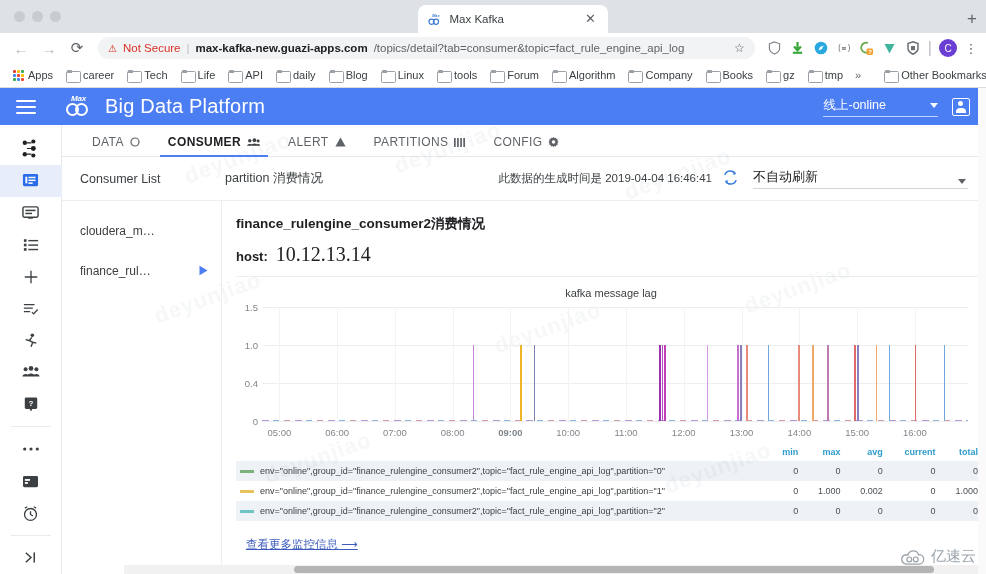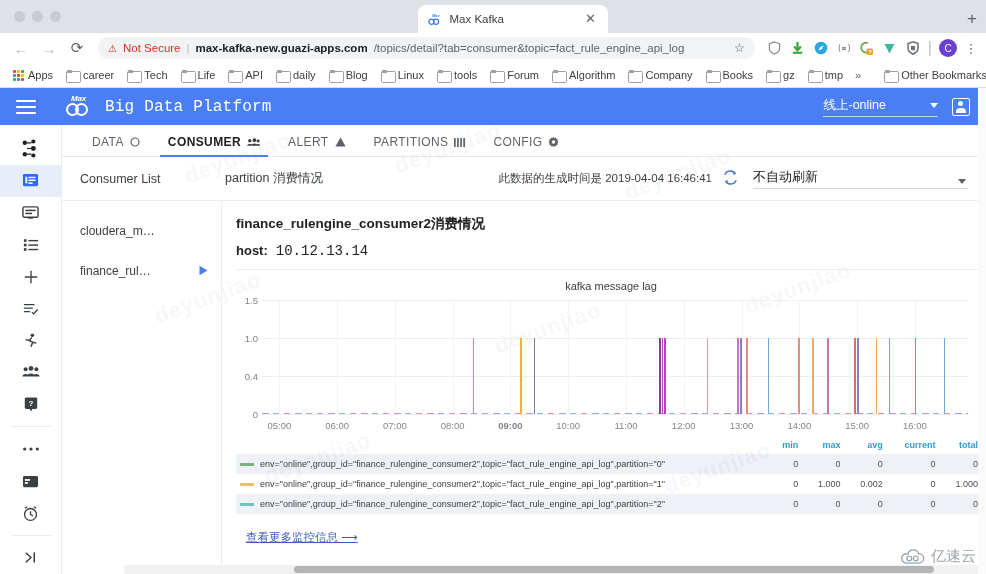--- a/index.html
+++ b/index.html
@@ -60,21 +60,21 @@
     color:#fff; }
   .hamburger { width:20px; display:flex; flex-direction:column; gap:4px; margin-right:28px; }
   .hamburger span { display:block; height:2px; background:#fff; border-radius:1px; }
   .brand { display:flex; align-items:center; gap:9px; }
   .brand-logo { position:relative; width:32px; height:22px; }
   .brand-max { position:absolute; top:-2px; left:7px; font-size:8px; font-style:italic;
     font-weight:bold; letter-spacing:-0.2px; }
   .inf { position:absolute; top:7px; left:2px; display:flex; gap:-2px; }
   .inf i { display:block; width:13px; height:13px; border:2.4px solid #fff; border-radius:50%; }
   .inf i:last-child { margin-left:-4px; }
-  .brand-title { font-size:16px; letter-spacing:.2px;font-family:Liberation Mono, monospace; }
+  .brand-title { font-size:20px; letter-spacing:.2px; }
   .appbar-right { margin-left:auto; display:flex; align-items:center; gap:14px; }
   .env-select { display:flex; align-items:center; gap:44px; border-bottom:1px solid rgba(255,255,255,.65);
     padding-bottom:2px; }
   .env-label { font-size:12.5px; }
   .caret { width:0;height:0;border-left:4px solid transparent;border-right:4px solid transparent;
     border-top:5px solid #fff; }
   .user-ico { width:18px; height:18px; border:1.6px solid #fff; border-radius:2px; position:relative; }
   .user-ico:before{content:"";position:absolute;left:5px;top:2.5px;width:5px;height:5px;border-radius:50%;background:#fff;}
   .user-ico:after{content:"";position:absolute;left:2.5px;top:9px;width:10px;height:5px;border-radius:4px 4px 0 0;background:#fff;}
 
@@ -115,21 +115,21 @@
   .panes { display:flex; height:377px; }
   .list-pane { width:160px; flex:0 0 160px; border-right:1px solid #eceef0; padding-top:10px; }
   .list-row { height:40px; display:flex; align-items:center; padding:0 12px 0 18px; font-size:12px;
     color:#3c4043; }
   .play { margin-left:auto; color:#4c7ef3; font-size:11px; }
 
   .detail { flex:1; padding:14px 0 0 14px; overflow:hidden; }
   .det-title { font-size:13.5px; font-weight:bold; color:#202124; margin-bottom:10px; }
   .det-host { font-size:13px; color:#202124; margin-bottom:10px; }
   .det-host b { font-weight:bold; }
-  .det-host span { font-family:Liberation Mono, monospace; font-size:14px; margin-left:8px; }
+  .det-host span { font-family:Liberation Serif, serif; font-size:20px; margin-left:8px; }
   .card { border-top:1px solid #eceef0; padding-top:10px; }
 
   
   .chart-title { text-align:center; font-size:11px; color:#3c4043; margin-bottom:8px; }
   .chart-wrap { position:relative; height:132px; margin:0 14px 0 0; }
   .plot { position:absolute; left:26px; right:4px; top:0; bottom:18px; }
   .gridline { position:absolute; left:0; right:0; height:1px; background:#eceef0; }
   .vline { position:absolute; top:0; bottom:0; width:1px; background:#f2f3f4; }
   .ylab { position:absolute; left:0; width:22px; text-align:right; font-size:9.5px; color:#80868b;
     transform:translateY(-50%); }
@@ -146,21 +146,21 @@
   .lt tr.odd { background:#eef2f6; }
   .swatch { display:inline-block; width:14px; height:2.5px; vertical-align:middle; margin-right:6px; }
 
   .more-link { margin:16px 0 0 10px; font-size:11.5px; color:#3b5bbd; text-decoration:underline; }
   .partrow { display:flex; margin:26px 0 0 10px; font-size:12px; color:#3c4043; }
   .partrow div:first-child { width:374px; }
 
   
   .wm { position:absolute; font-size:22px; color:rgba(130,140,150,.07); font-weight:bold;
     transform:rotate(-20deg); pointer-events:none; letter-spacing:1px; }
-  .brandwm { position:absolute; right:10px; bottom:8px; display:flex; align-items:center; gap:5px;
+  .brandwm { position:absolute; right:10px; bottom:8px; display:flex; align-items:flex-end; gap:5px;
     color:#9aa3ab; font-size:15px; }
   .brandwm .cloud { display:flex; align-items:center; }
   .scroll-h { position:absolute; left:62px; right:0; bottom:0; height:9px; background:#f1f1f1; }
   .scroll-h .thumb { position:absolute; left:170px; width:640px; top:1px; height:7px;
     background:#b4b4b4; border-radius:4px; }
   .rightedge { position:absolute; right:0; top:88px; width:8px; height:486px; background:#fafafa; }
 </style>
 </head>
 <body>
 

